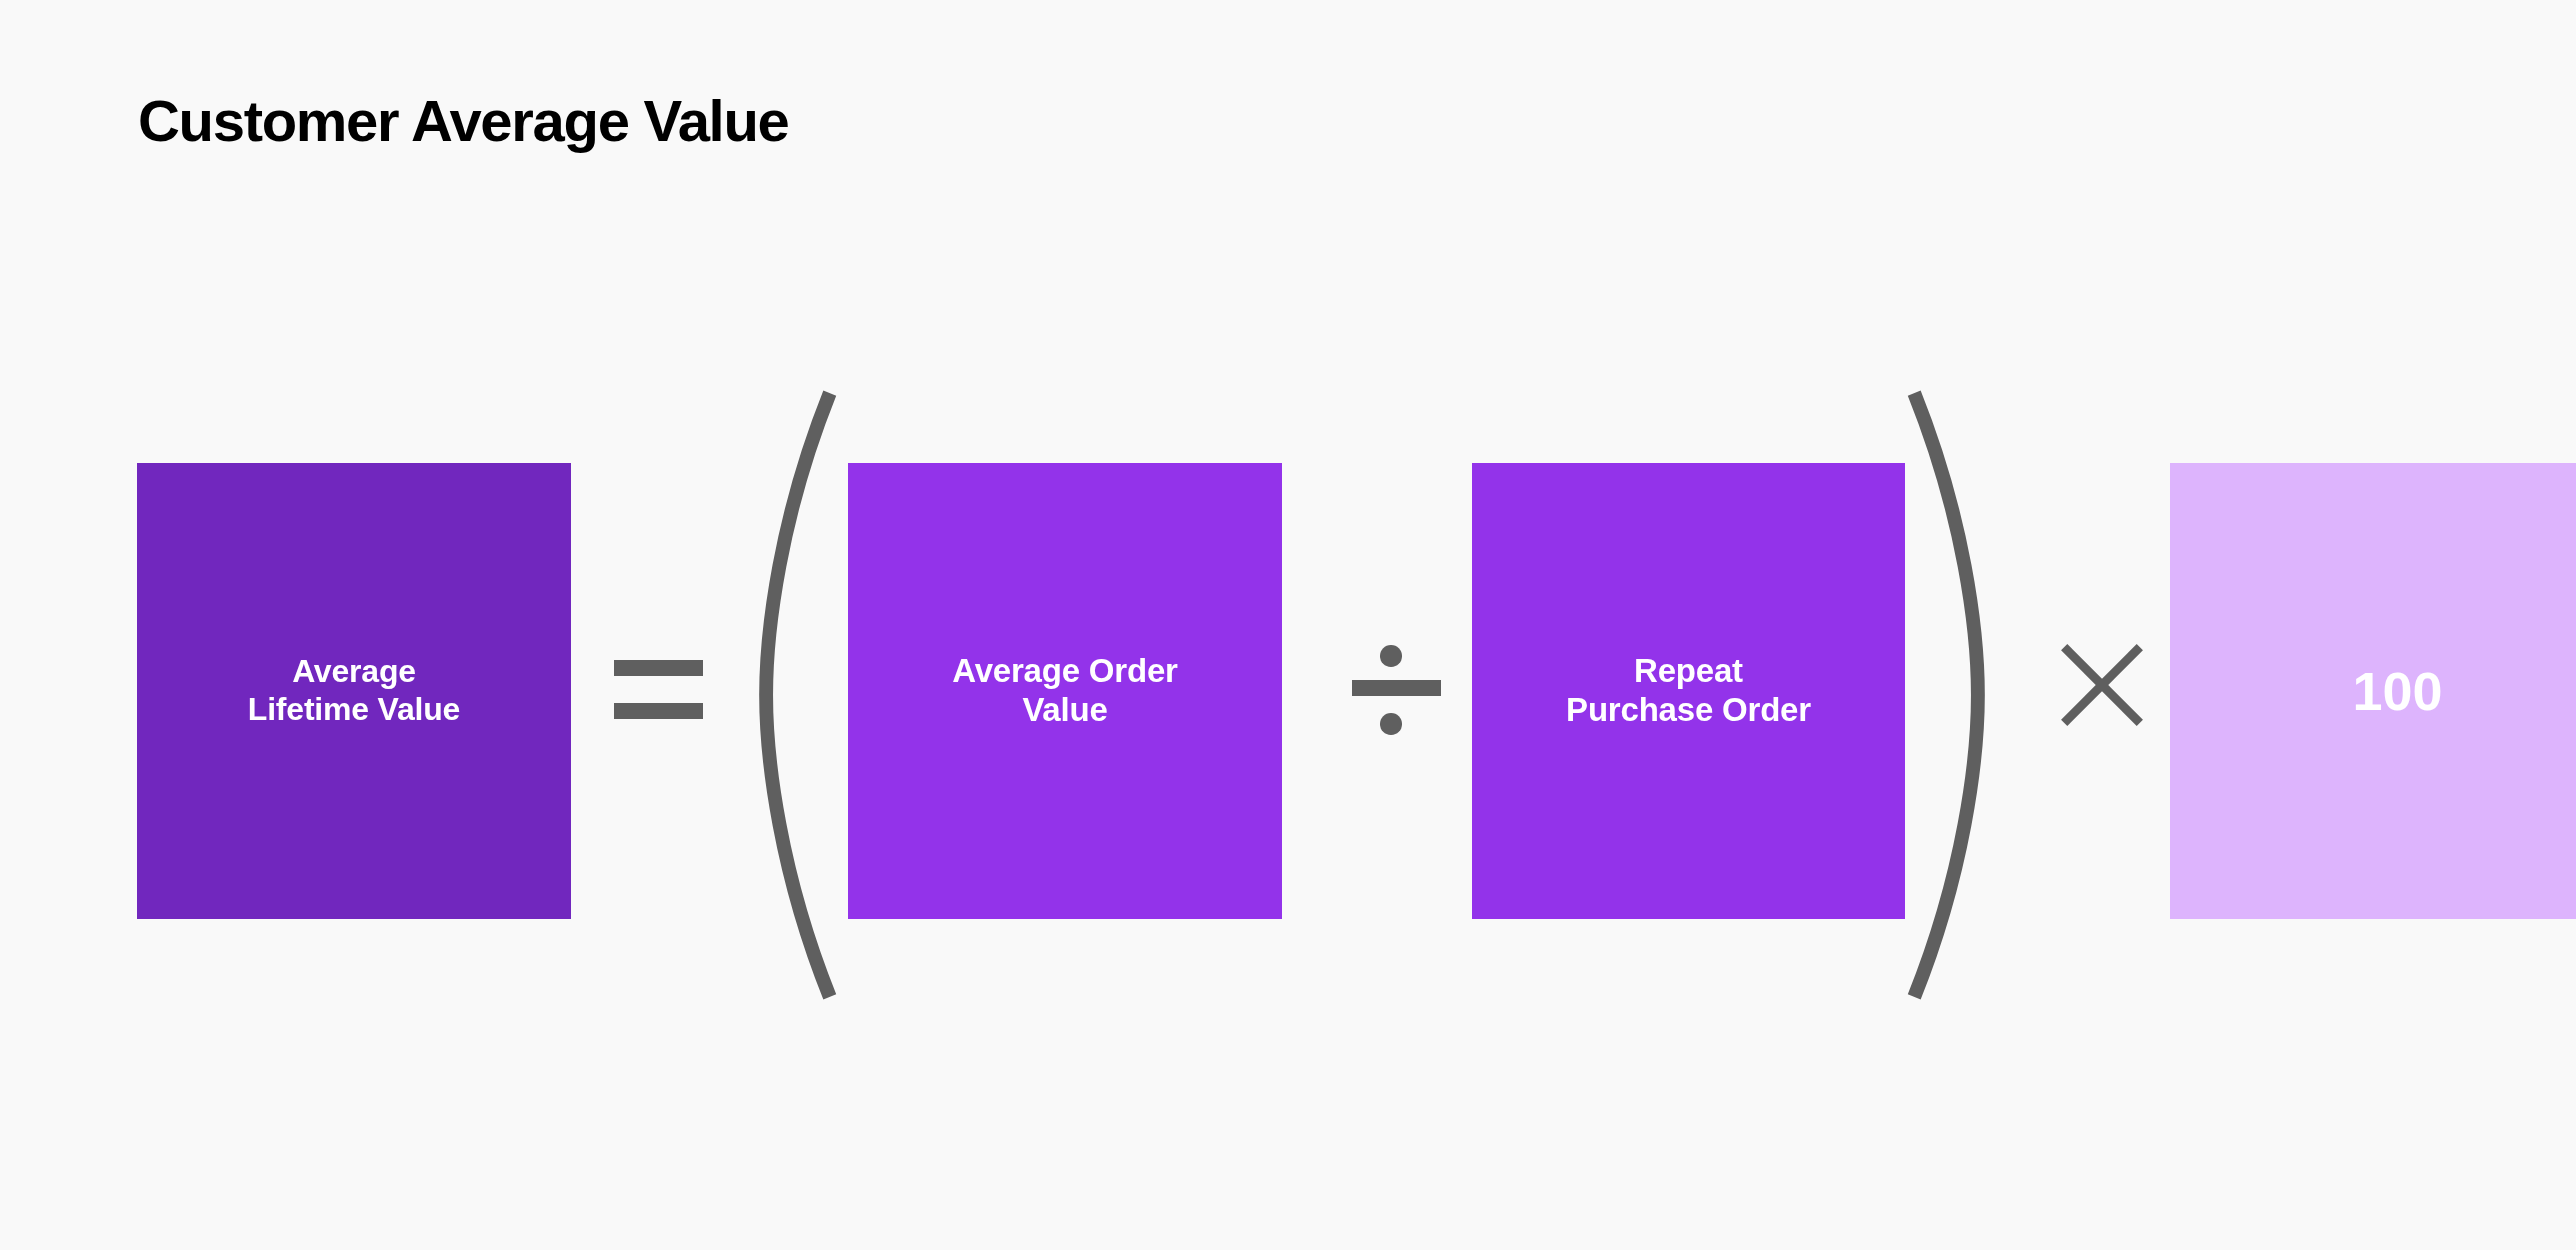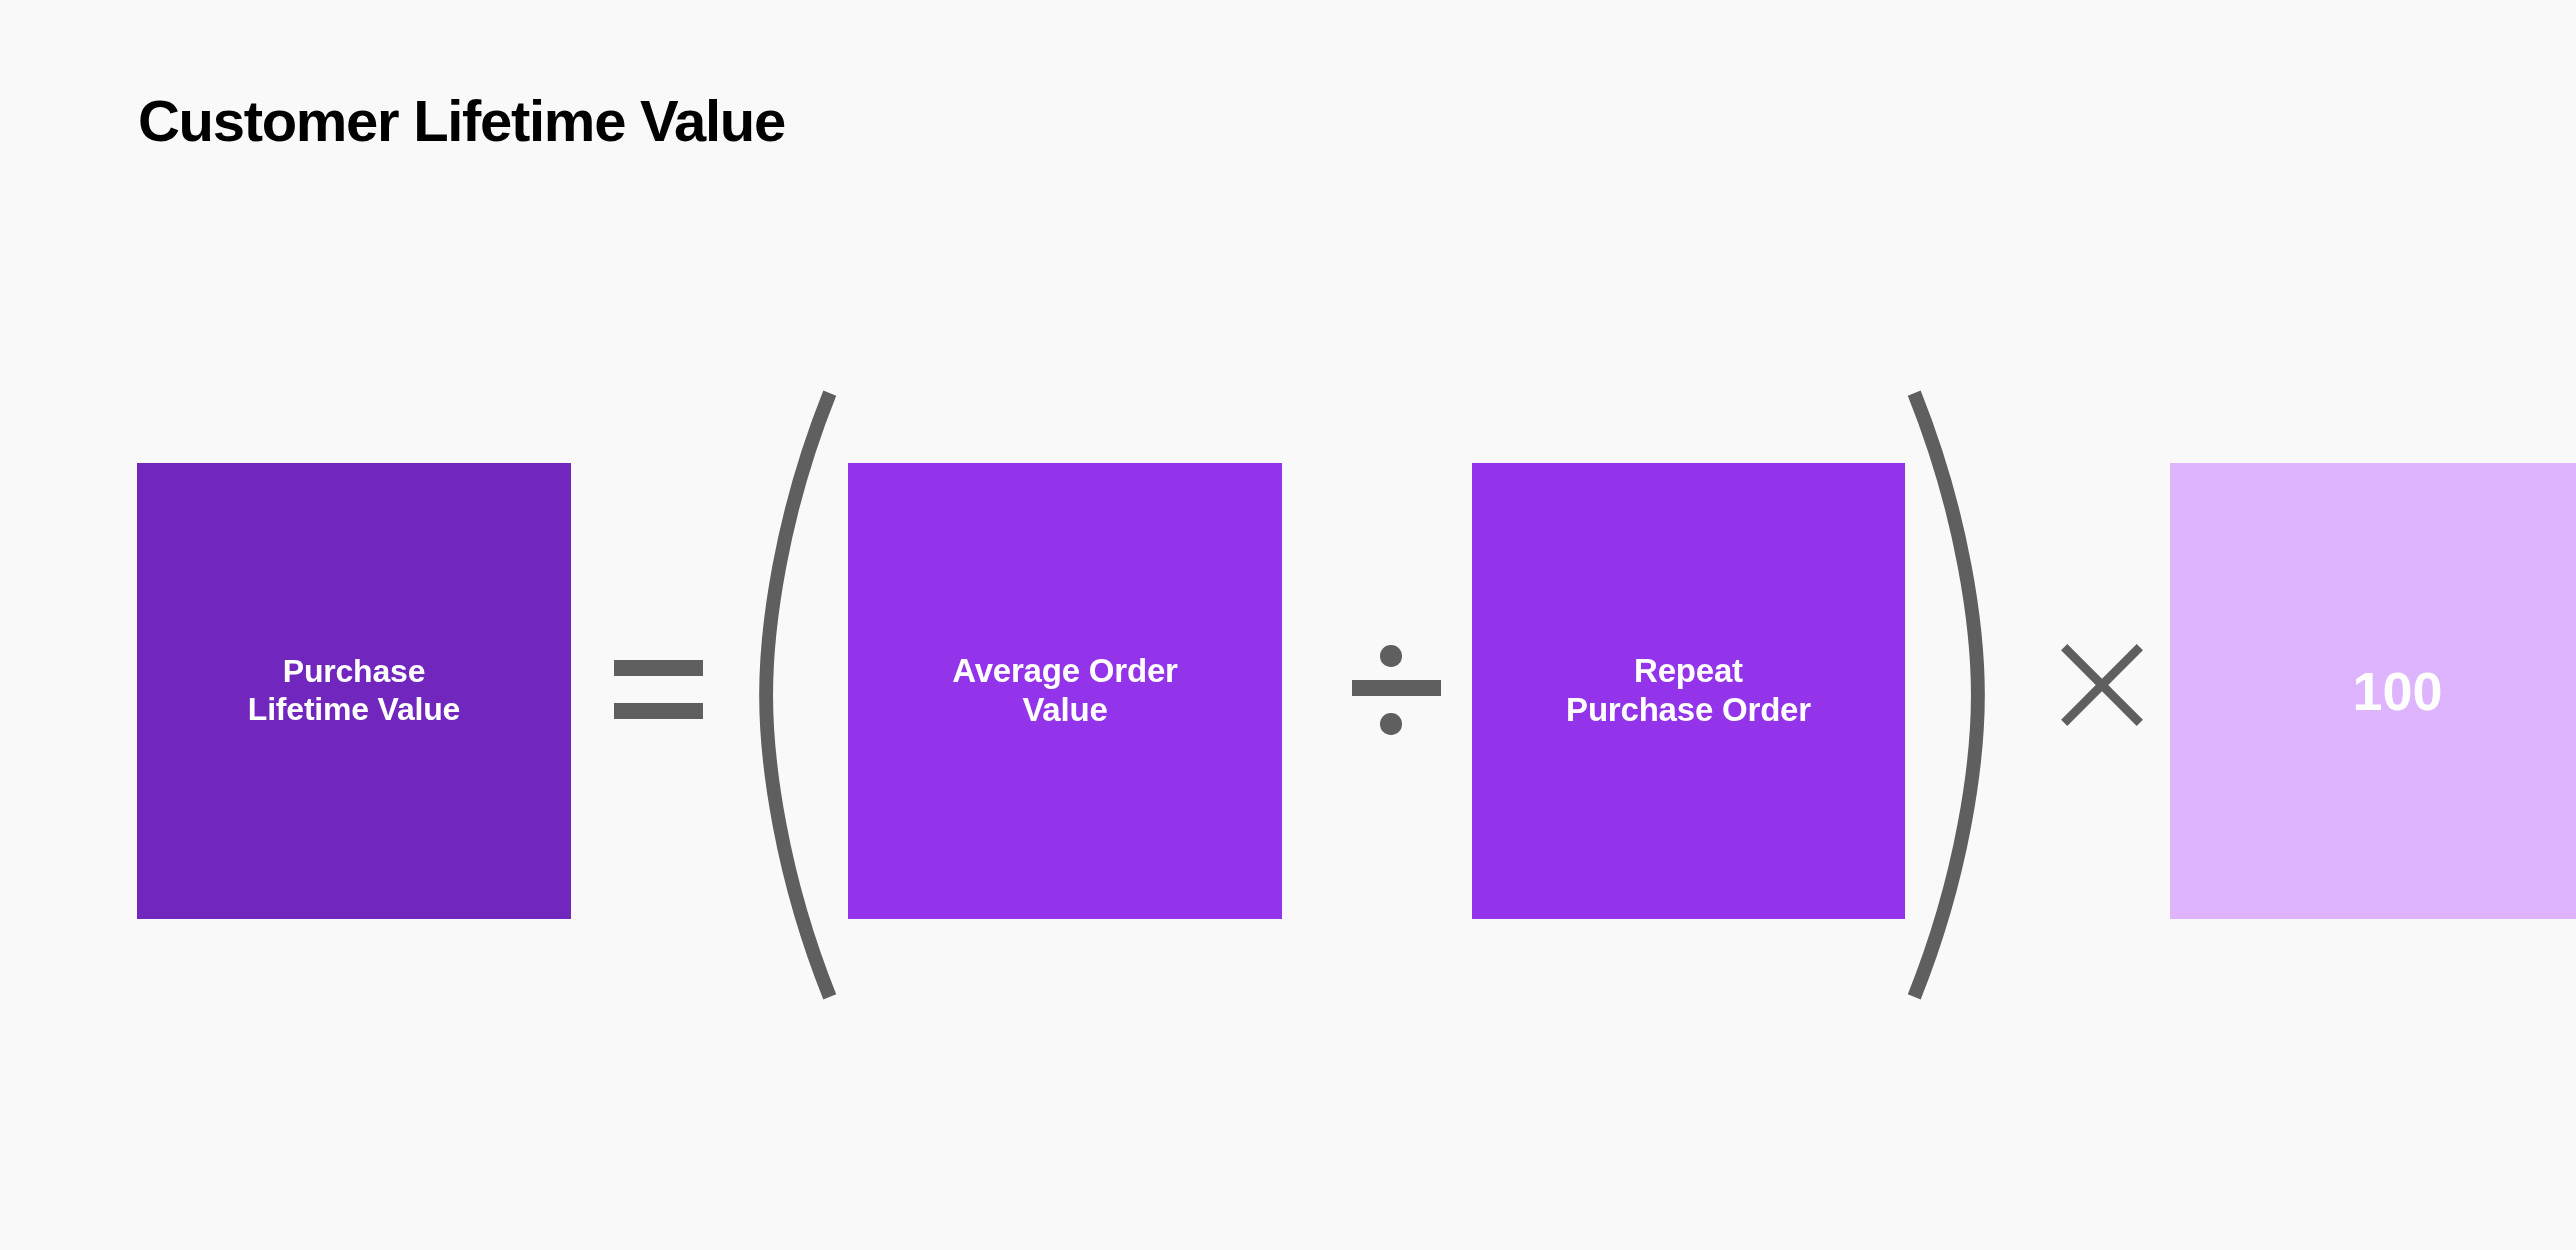--- a/index.html
+++ b/index.html
@@ -134,27 +134,27 @@
   #paren-open  { left: 762px; }
   #paren-close { left: 1906px; }
 
   svg { display: block; overflow: visible; }
 </style>
 </head>
 <body>
 
 <div id="canvas">
 
-  <div id="page-title">Customer Lifetime Value</div>
+  <div id="page-title">Customer Average Value</div>
 
   <div id="formula-row">
 
     <div class="term-box" id="box-clv">
       <div class="term-label">
-        <span>Purchase</span><br>
+        <span>Average</span><br>
         <span>Lifetime Value</span>
       </div>
     </div>
 
     <div class="operator" id="op-equals">
       <div class="bar top"></div>
       <div class="bar bottom"></div>
     </div>
 
     <div class="paren" id="paren-open">

